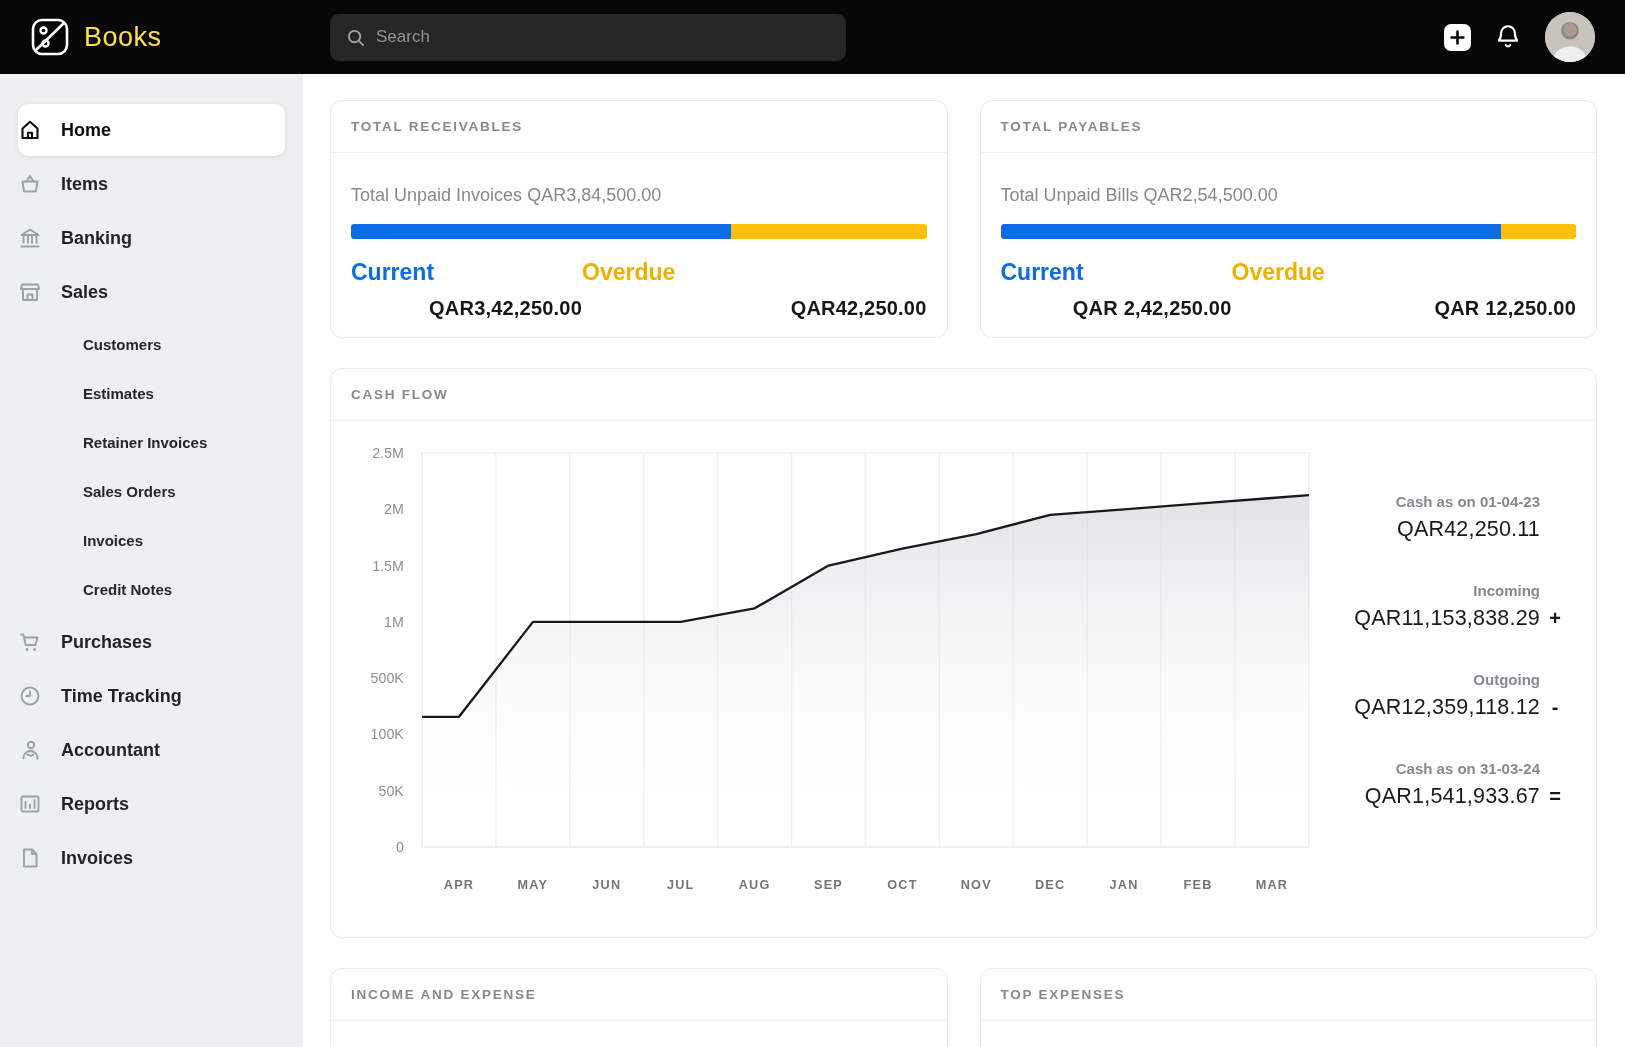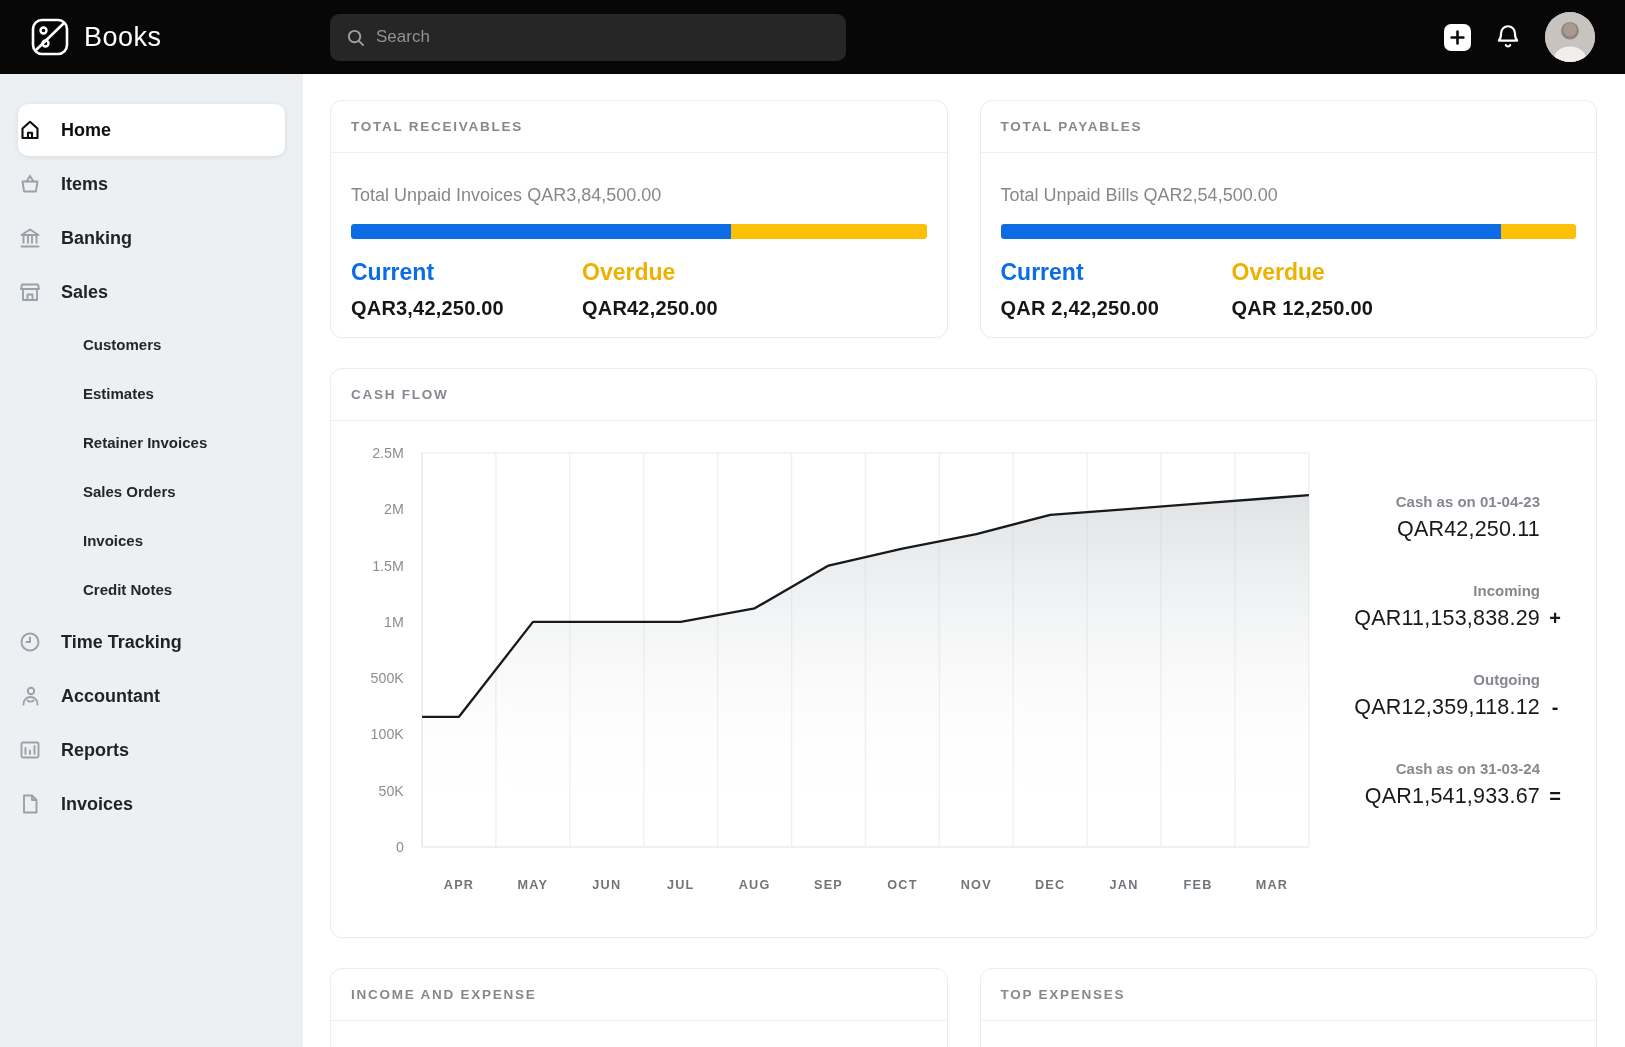--- a/index.html
+++ b/index.html
@@ -3,21 +3,21 @@
 <meta charset="utf-8">
 <style>
   * { margin:0; padding:0; box-sizing:border-box; }
   html,body { width:1625px; height:1047px; overflow:hidden; background:#fff;
     font-family:"Liberation Sans", sans-serif; color:#15181b; }
 
   
   .topbar { height:74px; background:#070707; display:flex; align-items:center; }
   .brand { flex:0 0 330px; display:flex; align-items:center; gap:14px; padding-left:30px; }
   .brand-icon { width:40px; height:40px; }
-  .brand-name { color:#ffffff; font-size:27px; font-weight:500; letter-spacing:.5px; }
+  .brand-name { color:#fde047; font-size:27px; font-weight:500; letter-spacing:.5px; }
   .searchbox { width:516px; height:47px; background:#262626; border-radius:9px;
     display:flex; align-items:center; gap:11px; padding:0 16px; }
   .searchbox svg { flex:0 0 auto; }
   .searchbox input { flex:1; background:transparent; border:0; outline:none;
     color:#e8e8e8; font-size:17px; font-family:inherit; }
   .searchbox input::placeholder { color:#8f9296; }
   .topbar-right { margin-left:auto; display:flex; align-items:center; gap:24px; padding-right:30px; }
   .icon-btn { background:transparent; border:0; cursor:pointer; display:flex; align-items:center; }
   .plus-btn { width:27px; height:27px; background:#fff; border-radius:7px; border:0;
     display:flex; align-items:center; justify-content:center; cursor:pointer; }
@@ -44,21 +44,21 @@
 
   .stat-card { flex:1; height:238px; }
   .stat-body { padding:20px; }
   .summary { font-size:18px; color:#85898e; margin:12px 0 18px; }
   .pbar { height:15px; border-radius:3px; background:#fdc008; overflow:hidden; }
   .pbar-fill { height:100%; background:#0b6ce4; border-radius:3px 0 0 3px; }
   .stat-cols { display:grid; grid-template-columns:231px 1fr; margin-top:20px; }
   .col-label { font-size:23px; font-weight:600; }
   .col-label.current { color:#0b6ce4; }
   .col-label.overdue { color:#edb200; }
-  .col-amount { font-size:20px; font-weight:700; color:#141619; margin-top:11px; letter-spacing:.2px; }
+  .col-amount { font-size:20px; font-weight:700; color:#141619; margin-top:11px; letter-spacing:.2px;text-align:right; }
 
   
   .chart-card { margin-top:30px; height:570px; }
   .chart-body { display:flex; padding:16px 26px 0 18px; }
   .chart-plot { flex:1; height:478px; }
   .chart-plot svg { width:100%; height:478px; display:block; }
   .cash-stats { flex:0 0 252px; padding-top:56px; }
   .cash-stat { margin-bottom:40px; }
   .cash-label { font-size:15px; font-weight:700; color:#85898f; text-align:right; padding-right:30px; }
   .cash-value-row { display:flex; justify-content:flex-end; align-items:baseline; margin-top:7px; }
@@ -158,20 +158,28 @@
     <div class="nav-sub">
       <span>Sales Orders</span>
     </div>
     <div class="nav-sub">
       <span>Invoices</span>
     </div>
     <div class="nav-sub">
       <span>Credit Notes</span>
     </div>
 
+    <div class="nav-item">
+      <svg width="24" height="24" viewBox="0 0 24 24" fill="none">
+        <path d="M3 4.5 h2.4 l2.3 10.5 h9.6 l2.2-7.5 H6.2" stroke="#9ba1a8" stroke-width="1.9" stroke-linejoin="round" stroke-linecap="round"></path>
+        <circle cx="9" cy="19.5" r="1.4" fill="#9ba1a8"></circle>
+        <circle cx="16.5" cy="19.5" r="1.4" fill="#9ba1a8"></circle>
+      </svg>
+      <span>Purchases</span>
+    </div>
     <div class="nav-item">
       <svg width="24" height="24" viewBox="0 0 24 24" fill="none">
         <circle cx="12" cy="12" r="8.5" stroke="#9ba1a8" stroke-width="1.9"></circle>
         <path d="M12 7.5 V12 H8.5" stroke="#9ba1a8" stroke-width="1.9" stroke-linecap="round" stroke-linejoin="round"></path>
       </svg>
       <span>Time Tracking</span>
     </div>
     <div class="nav-item">
       <svg width="24" height="24" viewBox="0 0 24 24" fill="none">
         <circle cx="13" cy="7" r="3.2" stroke="#9ba1a8" stroke-width="1.9"></circle>

